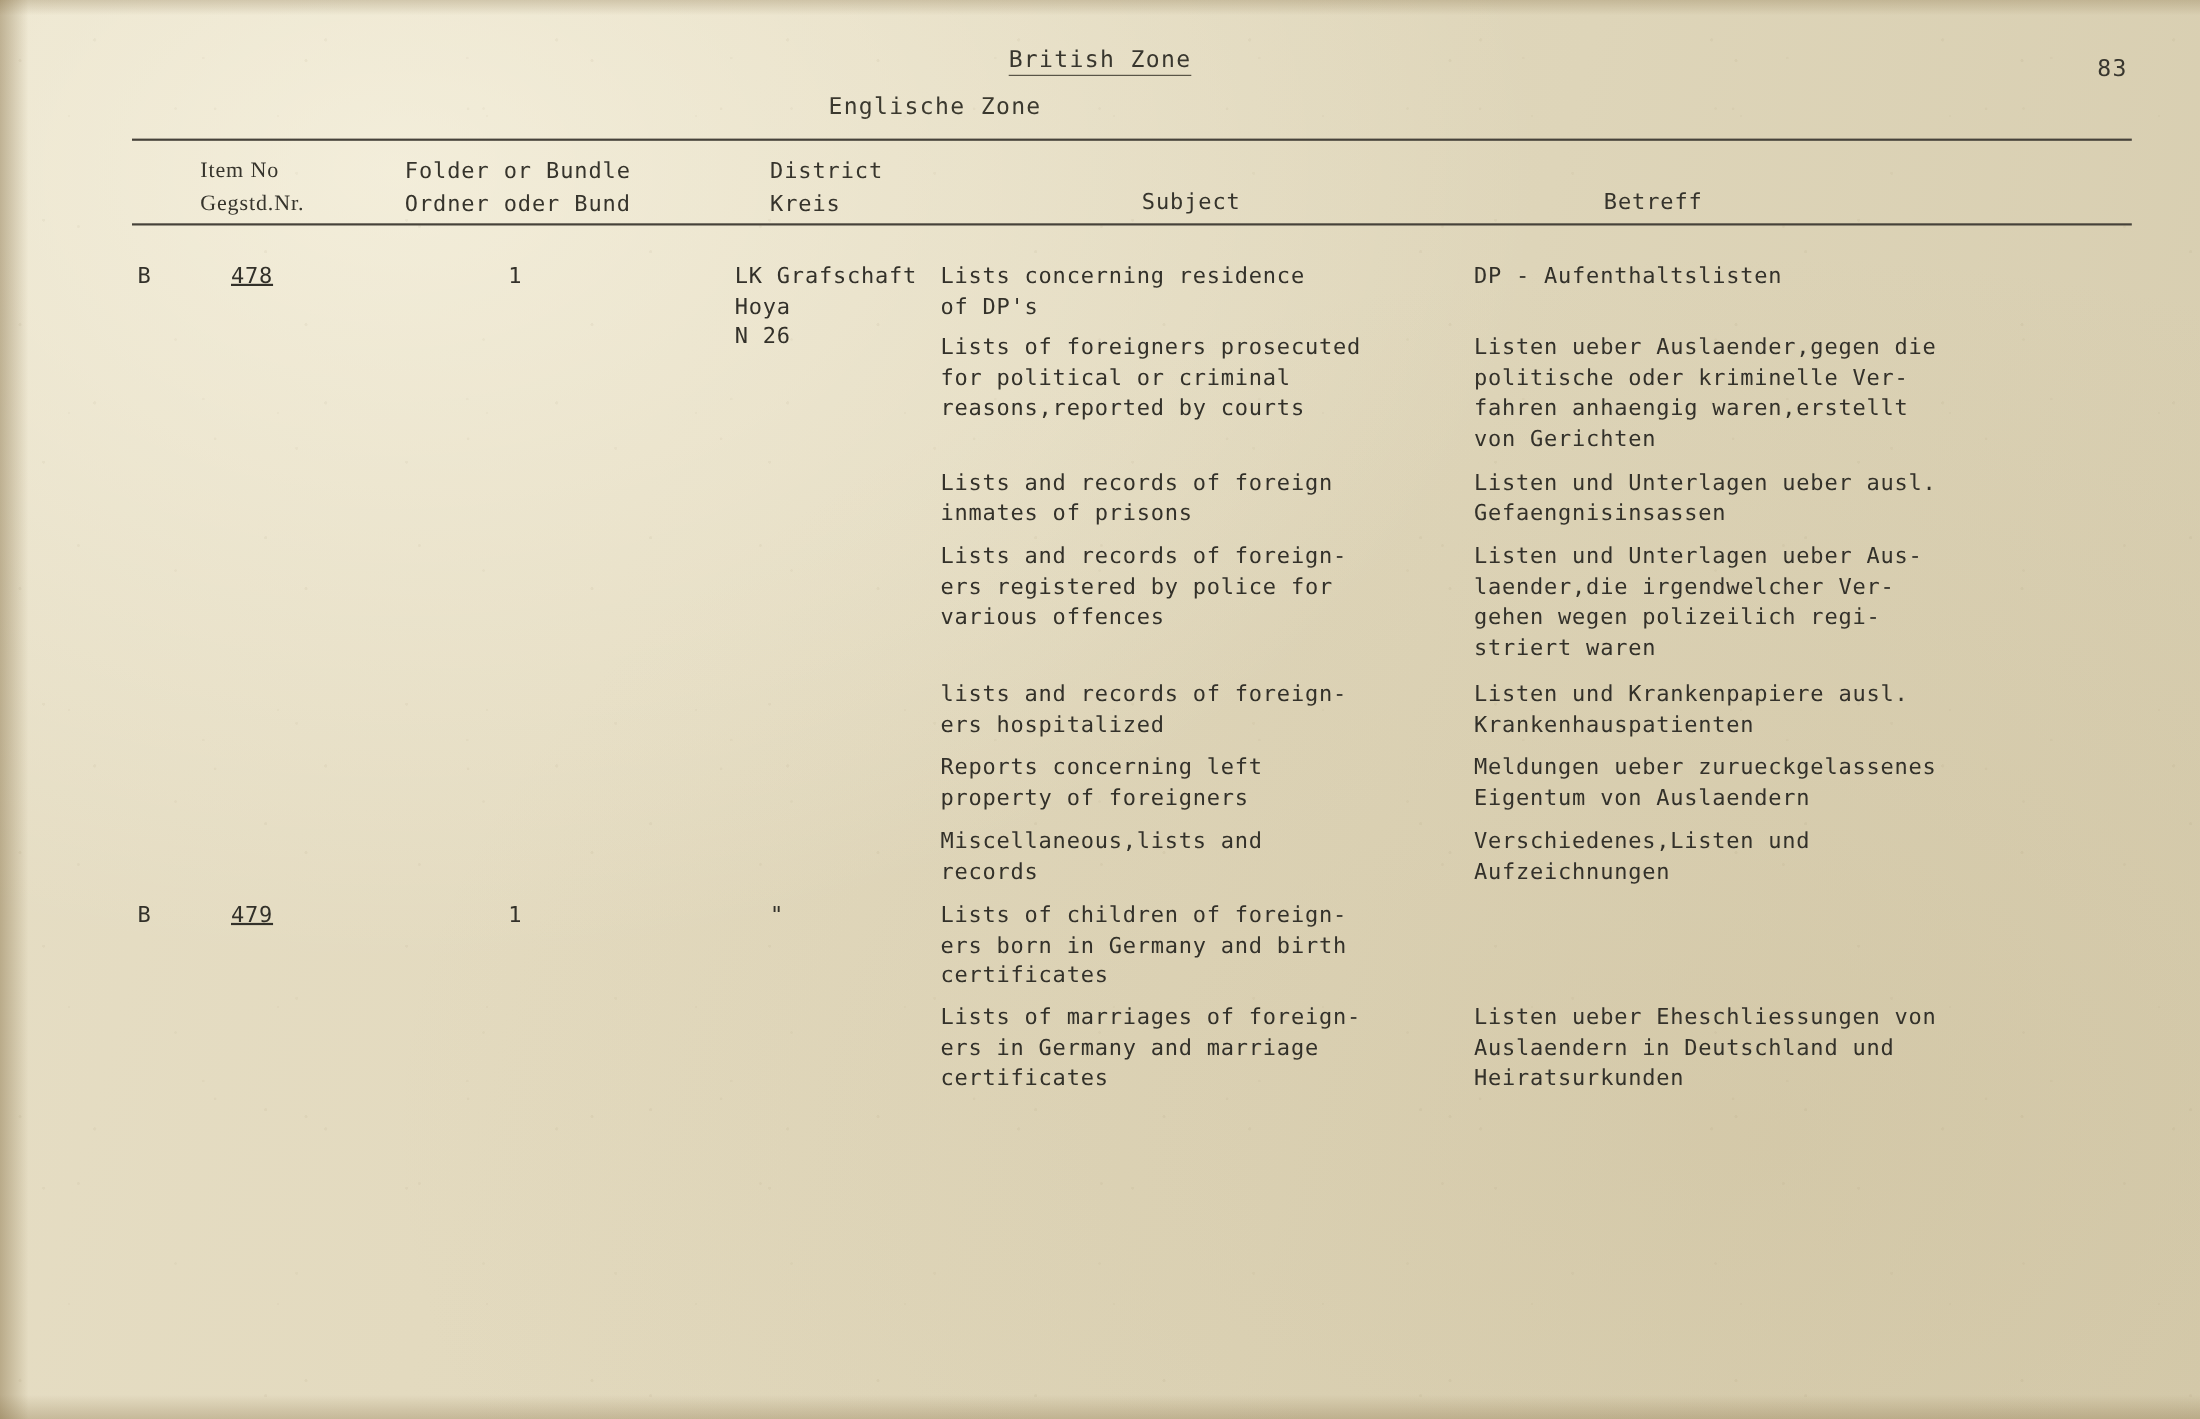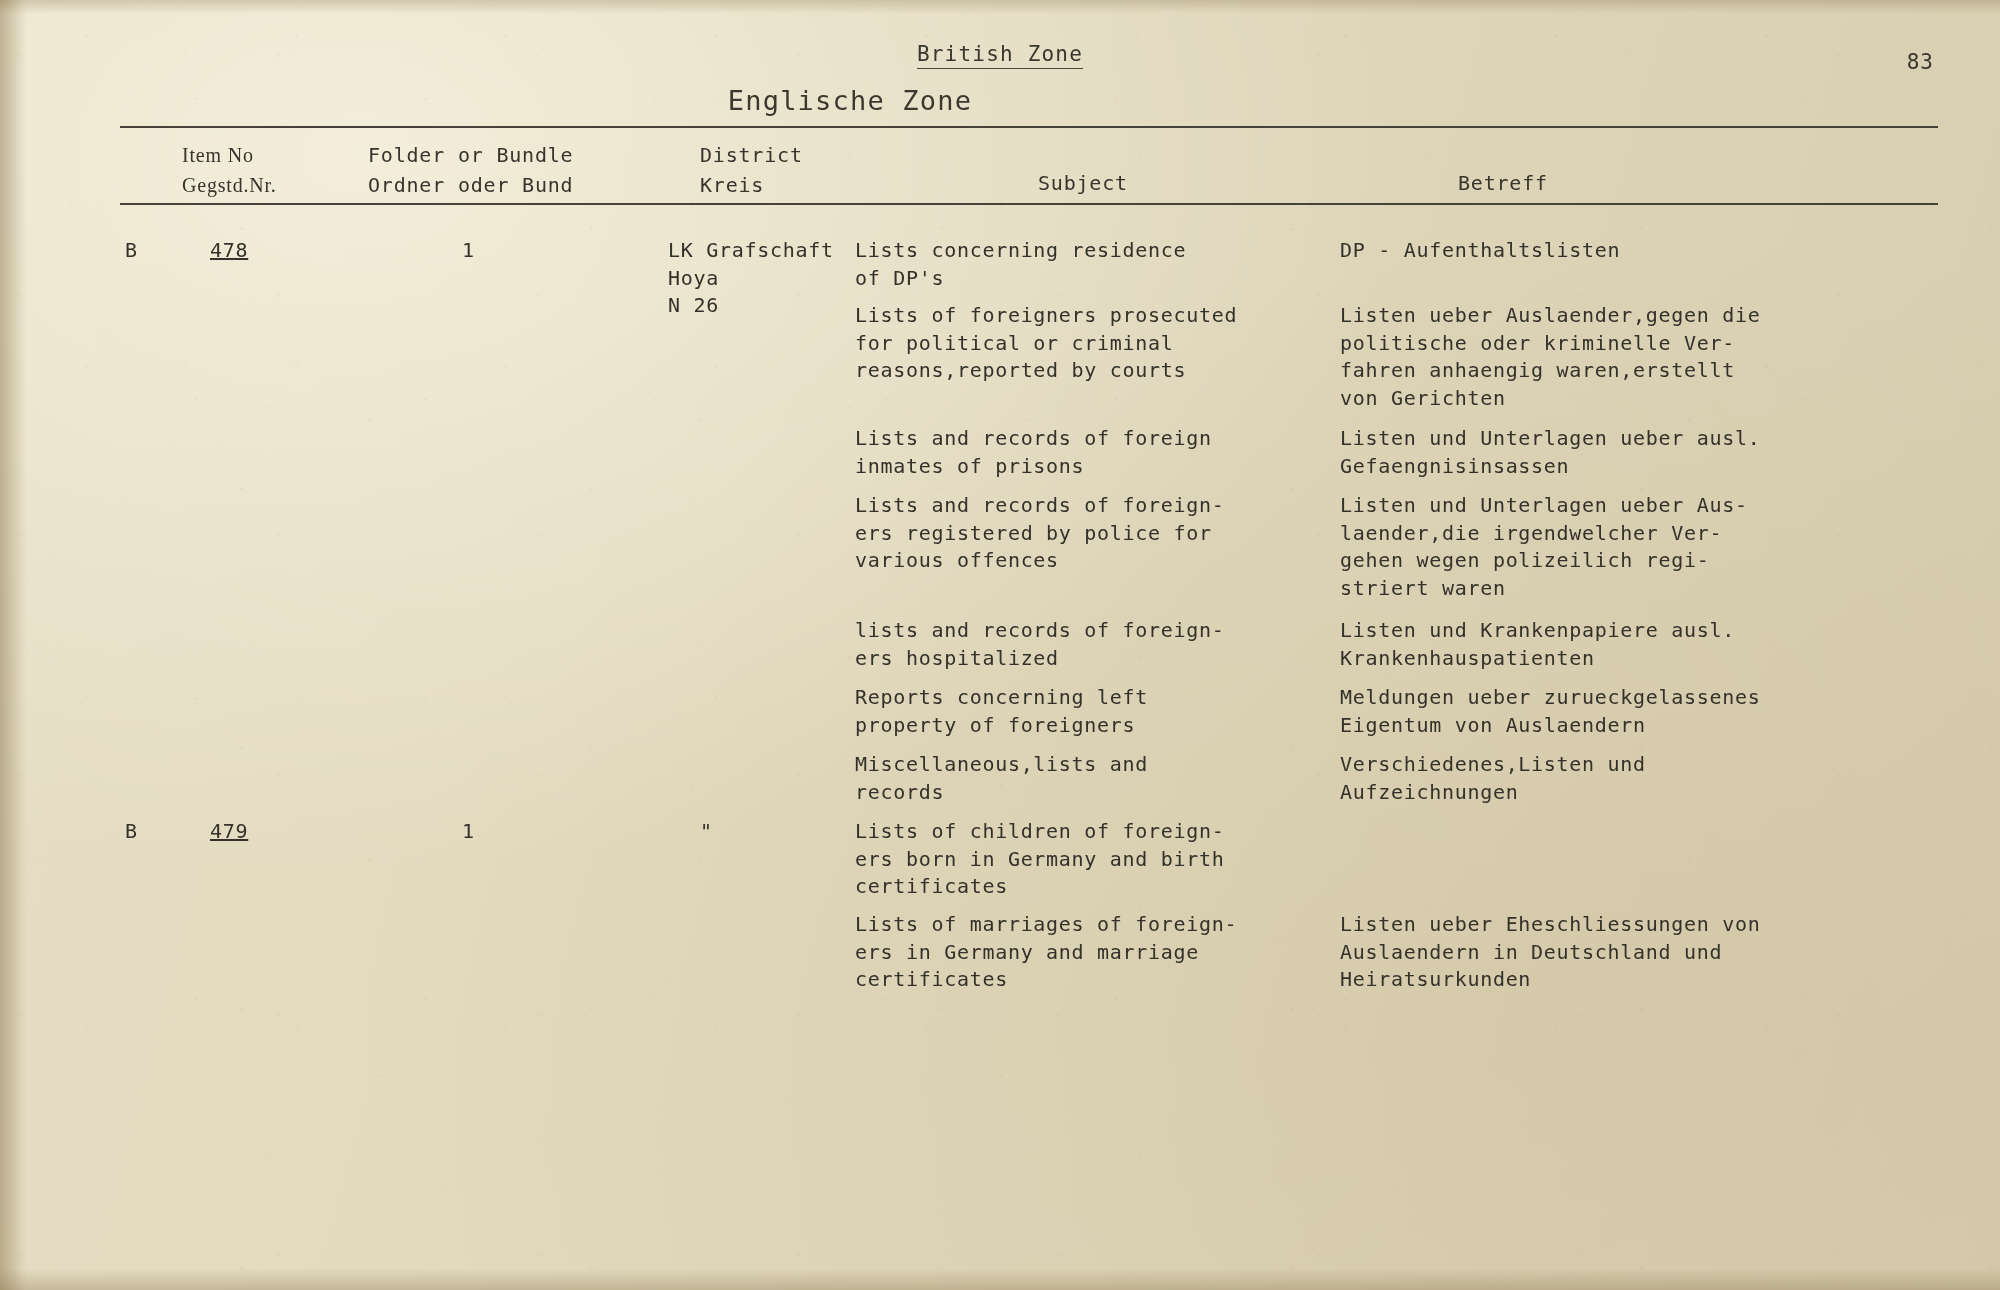--- a/index.html
+++ b/index.html
@@ -76,21 +76,21 @@
     border-bottom: 1px solid #4a463a;
     padding-bottom: 2px;
     text-align: center;
   }
   .title-zone-de {
     position: absolute;
     top: 85px;
     left: 0;
     width: 1700px;
     text-align: center;
-    font-size: 27px;
+    font-size: 21px;
     letter-spacing: 1.2px;
     color: #3b392f;
   }
   .page-number {
     position: absolute;
     top: 50px;
     right: 66px;
     font-size: 21px;
     color: #38362e;
     letter-spacing: 1px;

